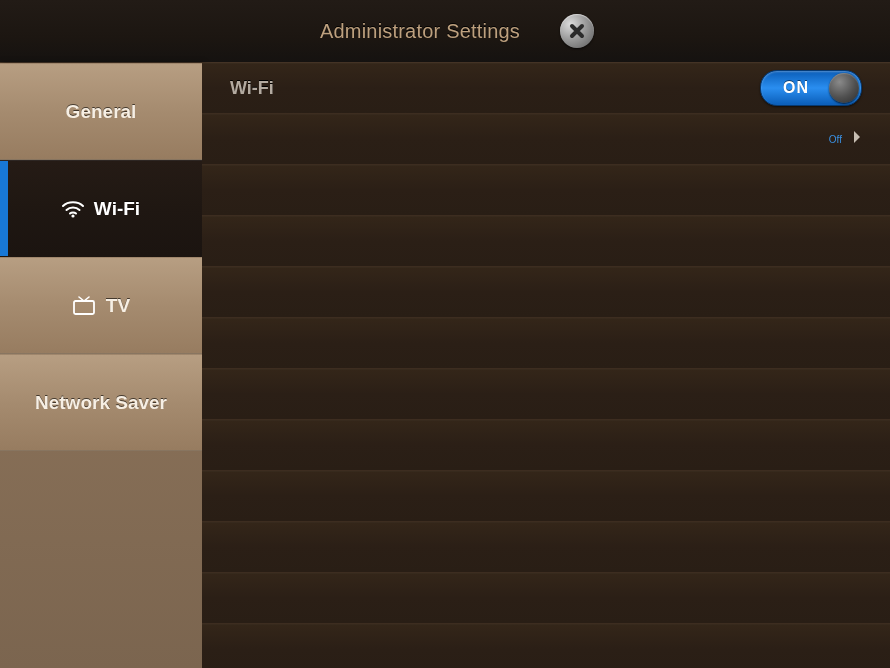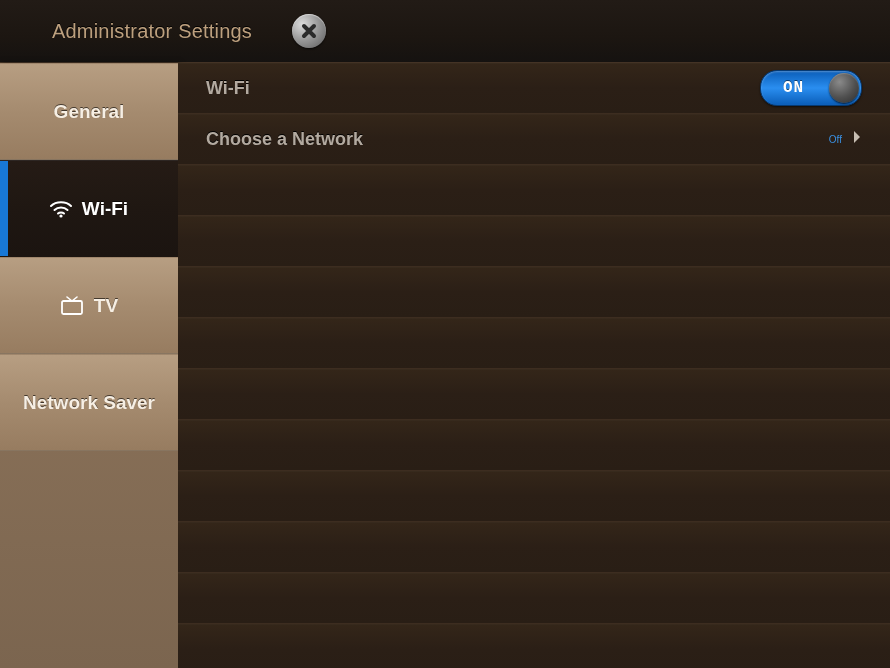--- a/index.html
+++ b/index.html
@@ -18,21 +18,21 @@
     position: relative;
     box-shadow: inset 0 0 20px rgba(0,0,0,0.6);
   }
   
   .titlebar {
     height: 62px;
     background: linear-gradient(to bottom, #221b16 0%, #1c1611 60%, #151210 100%);
     border-bottom: 1px solid #443325;
     display: flex;
     align-items: center;
-    justify-content: flex-start;
+    justify-content: center;
     padding: 0 28px 0 52px;
     gap: 40px;
   }
   .titlebar .title {
     color: #bda07e;
     font-size: 20px;
     font-weight: 500;
     letter-spacing: 0.2px;
     text-shadow: 0 -1px 0 #000;
   }
@@ -49,21 +49,21 @@
   }
   .close-btn svg { display:block; }
 
   
   .body {
     display: flex;
     height: calc(100% - 62px);
   }
 
   .sidebar {
-    width: 178px;
+    width: 202px;
     background: linear-gradient(to bottom, #9e8265 0%, #8c735a 40%, #7b654f 100%);
     display: flex;
     flex-direction: column;
     box-shadow: 2px 0 6px rgba(0,0,0,0.4);
   }
   .sidebar-item {
     height: 95px;
     display: flex;
     align-items: center;
     justify-content: center;
@@ -123,21 +123,20 @@
     width: 100px;
     height: 34px;
     border-radius: 17px;
     background: linear-gradient(to bottom, #0a5db8, #2a8ef0 50%, #0a5db8);
     border: 1px solid #053a74;
     box-shadow: inset 0 1px 2px rgba(255,255,255,0.3), 0 1px 2px rgba(0,0,0,0.6);
     display: flex;
     align-items: center;
     position: relative;
     cursor: pointer;
-    font-family: Liberation Mono, monospace;
   }
   .toggle-label {
     color: #fff;
     font-weight: 700;
     font-size: 16px;
     letter-spacing: 1px;
     margin-left: 22px;
     text-shadow: 0 -1px 0 rgba(0,0,0,0.5);
   }
   .knob {
@@ -217,21 +216,20 @@
       <div class="row">
         <span class="row-label">Wi-Fi</span>
         <span class="spacer"></span>
         <div class="toggle">
           <span class="toggle-label">ON</span>
           <span class="knob"></span>
         </div>
       </div>
 
       <div class="row">
-        <span class="row-label">Choose a Network</span>
         <span class="spacer"></span>
         <span class="row-value">Off</span>
         <span class="chevron">
           <svg width="10" height="14" viewBox="0 0 10 14">
             <path d="M2 1 L8 7 L2 13 Z" fill="#c7beb2"></path>
           </svg>
         </span>
       </div>
 
       <div class="row"></div>

